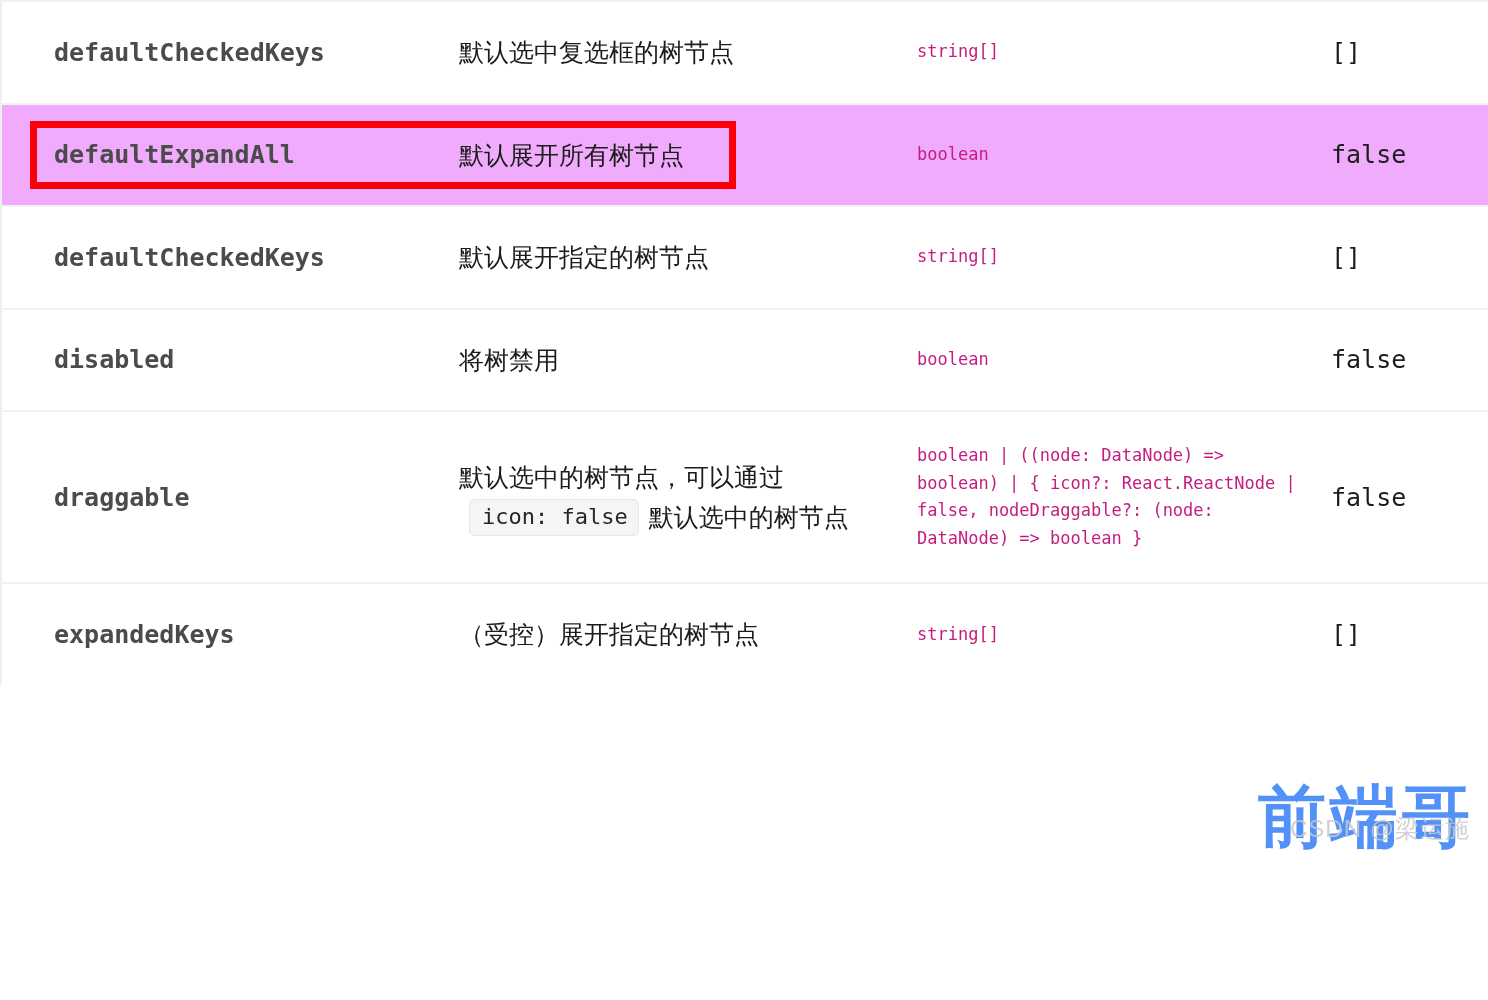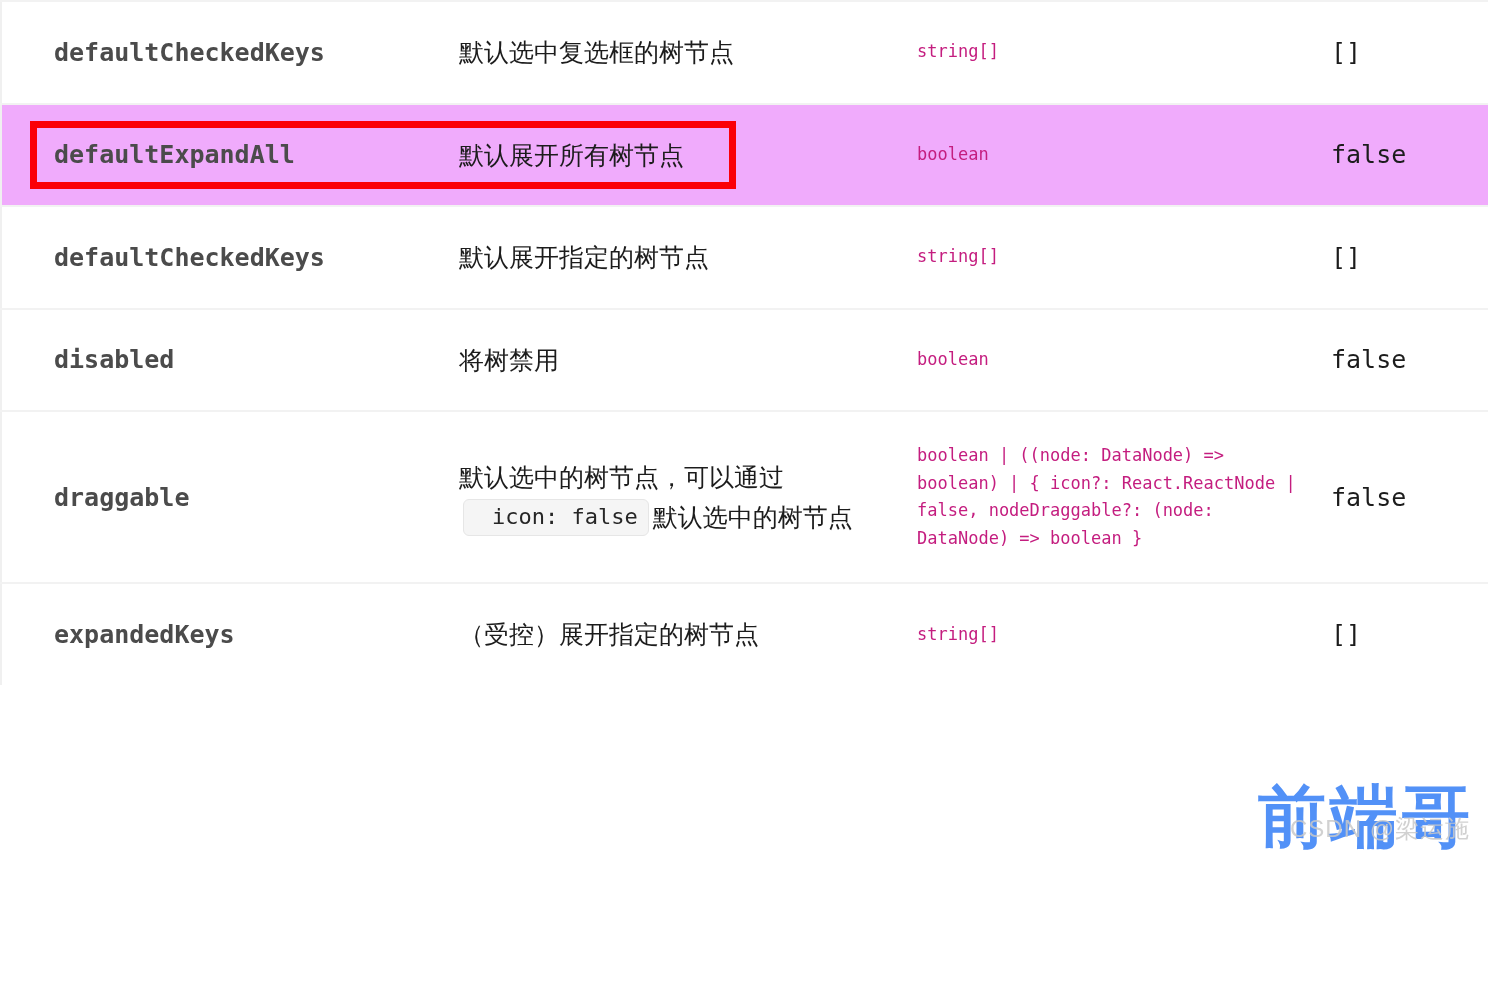--- a/index.html
+++ b/index.html
@@ -99,22 +99,22 @@
 
   
   .inline-code {
     display: inline-block;
     font-family: "DejaVu Sans Mono", "Liberation Mono", monospace;
     font-size: 22px;
     color: #262626;
     background: #f5f5f5;
     border: 1px solid #e6e6e6;
     border-radius: 6px;
-    padding: 3px 10px 4px 28px;
-    margin: 0 4px;
+    padding: 3px 10px 4px 12px;
+    margin: 0 10px;
     line-height: 1.25;
     vertical-align: 2px;
   }
 
   
   .annotation-box {
     position: absolute;
     left: 30px;
     top: 121px;
     width: 706px;

